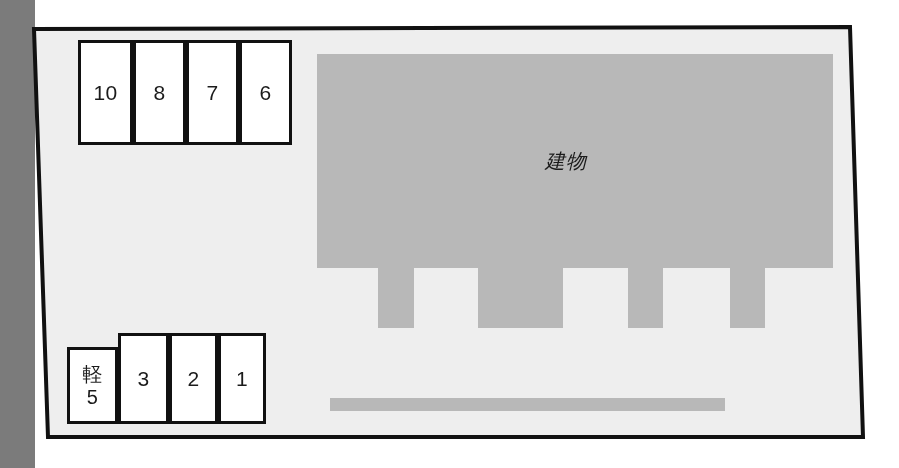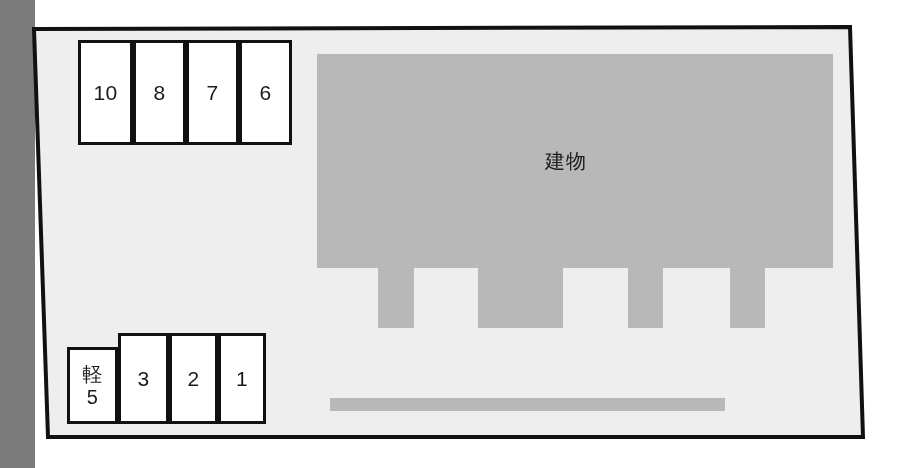--- a/index.html
+++ b/index.html
@@ -63,20 +63,21 @@
   }
   .stall .kei-num {
     display: block;
   }
   .building-label {
     position: absolute;
     font-size: 20px;
     color: #1b1b1b;
     white-space: nowrap;
     letter-spacing: 1px;
+    font-style: italic;
   }
 </style>
 </head>
 <body>
 
 <div id="stage">
 
   <div class="left-band"></div>
 
   <svg class="diagram-svg" viewBox="0 0 899 468">

